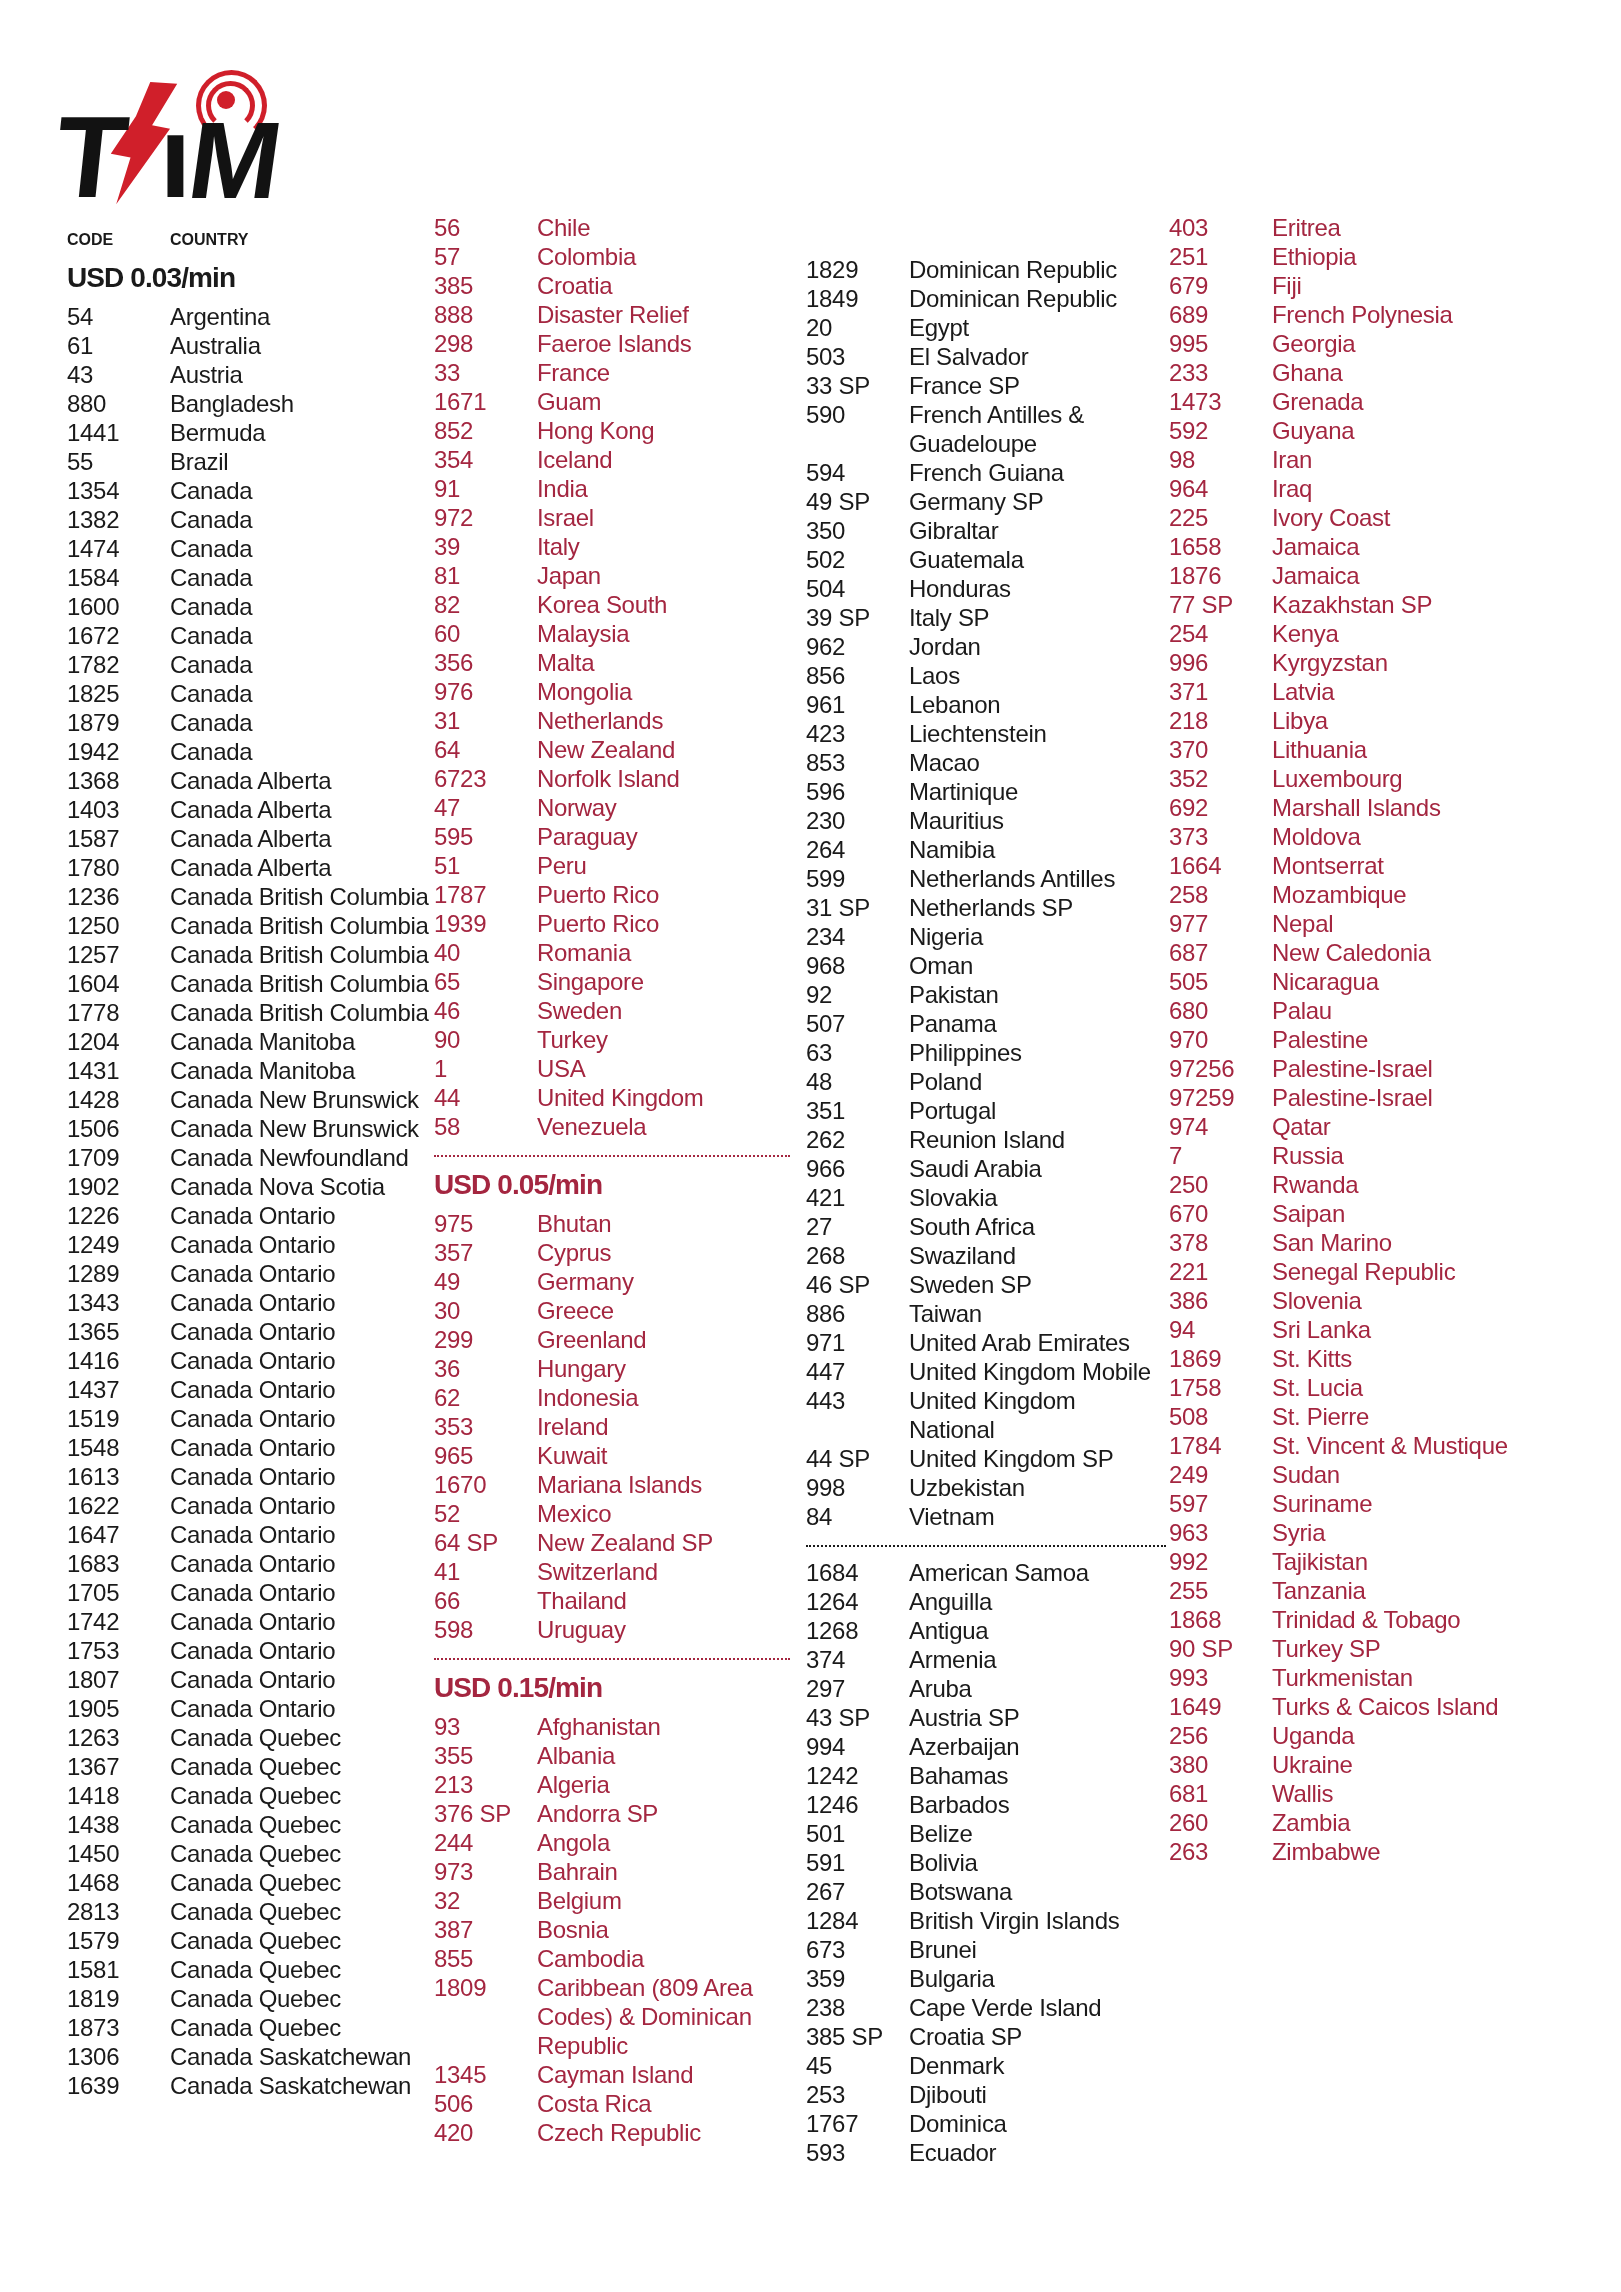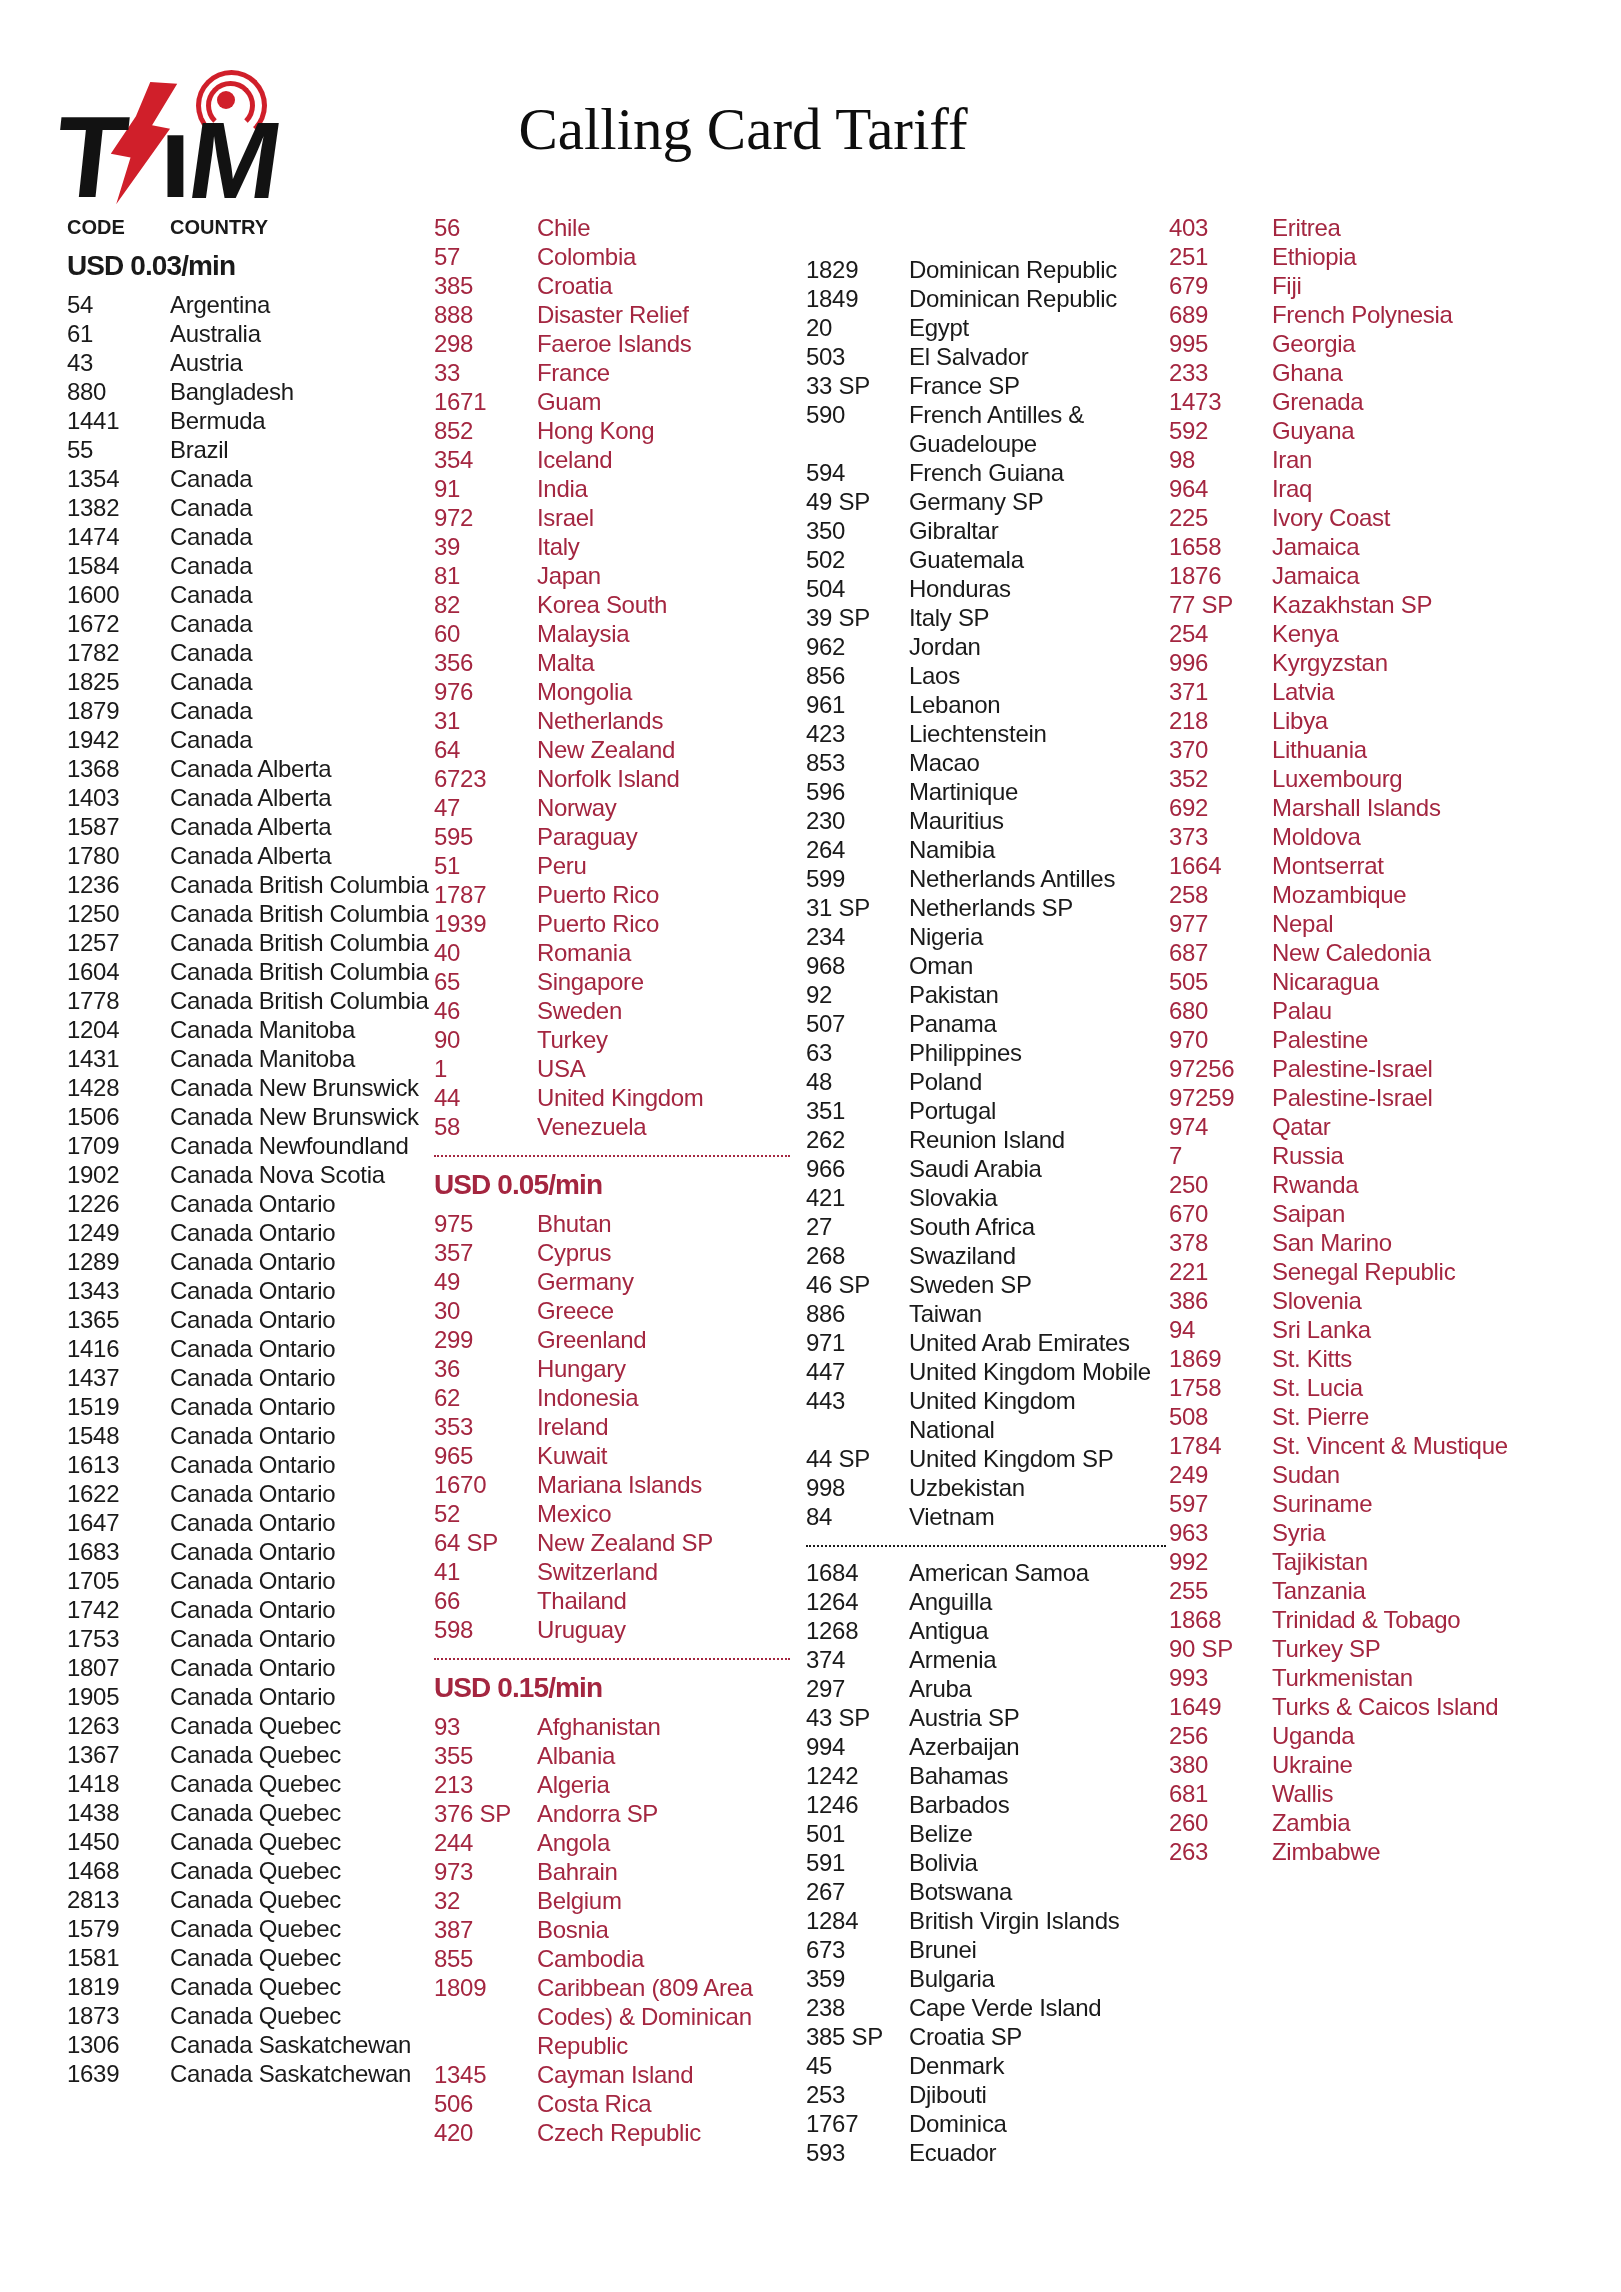--- a/index.html
+++ b/index.html
@@ -26,21 +26,21 @@
 
   
   .col{position:absolute;top:213px;}
   .col1{left:67px;width:358px;}
   .col2{left:434px;width:356px;}
   .col3{left:806px;width:360px;margin-top:42px;}
   .col4{left:1169px;width:448px;}
   .tone-black{color:#1a1a1a;}
   .tone-red{color:var(--red);}
 
-  .col-head{display:flex;font-size:20px;font-weight:700;line-height:29px;margin-bottom:7.2px;}
+  .col-head{display:flex;font-size:16px;font-weight:700;line-height:29px;margin-bottom:7.2px;margin-top:12px;}
   .col-head .code{flex:0 0 103px;}
 
   .price-header{font-size:28px;font-weight:700;line-height:1.2;letter-spacing:-0.9px;
                 margin:1.8px 0 7.2px 0;}
   .divider{border-top:2.7px dotted currentColor;margin:14.3px 0 10.7px 0;width:100%;height:0;}
 
   .row{display:flex;font-size:24px;line-height:29px;font-weight:400;letter-spacing:-0.3px;}
   .row .code{flex:0 0 103px;}
   .row .country{flex:1;}
   .col1 .row .country{white-space:nowrap;}
@@ -57,21 +57,20 @@
     <div class="logo-row">
       <span class="logo-letter lt">T</span>
       <svg class="bolt" width="70" height="124" viewBox="0 0 78 138">
         <polygon points="46,0 76,2 48,48 68,52 8,136 24,84 2,80 30,38" fill="#D01F2A"></polygon>
       </svg>
       <span class="logo-letter li">ı</span>
       <span class="logo-letter lm">M</span>
     </div>
   </div>
 
-  <h1 class="title">Calling Card Tariff</h1>
 
   <div class="col col1 tone-black">
       <div class="col-head">
         <span class="code">CODE</span>
         <span class="country">COUNTRY</span>
       </div>
       <div class="price-header">USD 0.03/min</div>
       <div class="row">
         <span class="code">54</span>
         <span class="country">Argentina</span>

